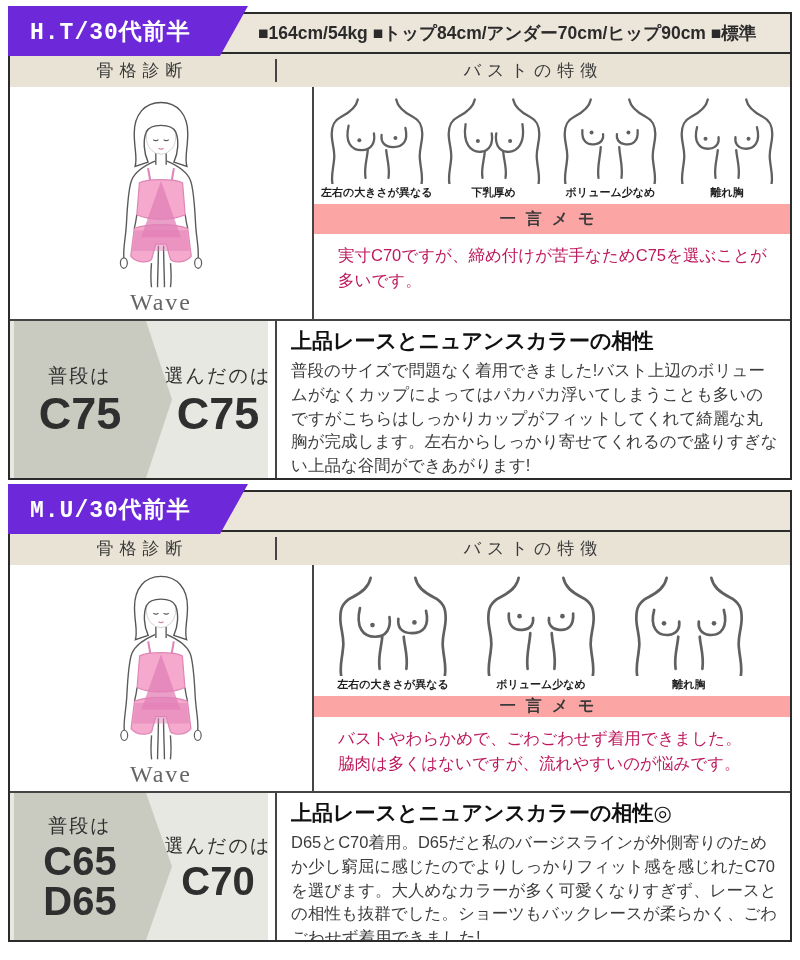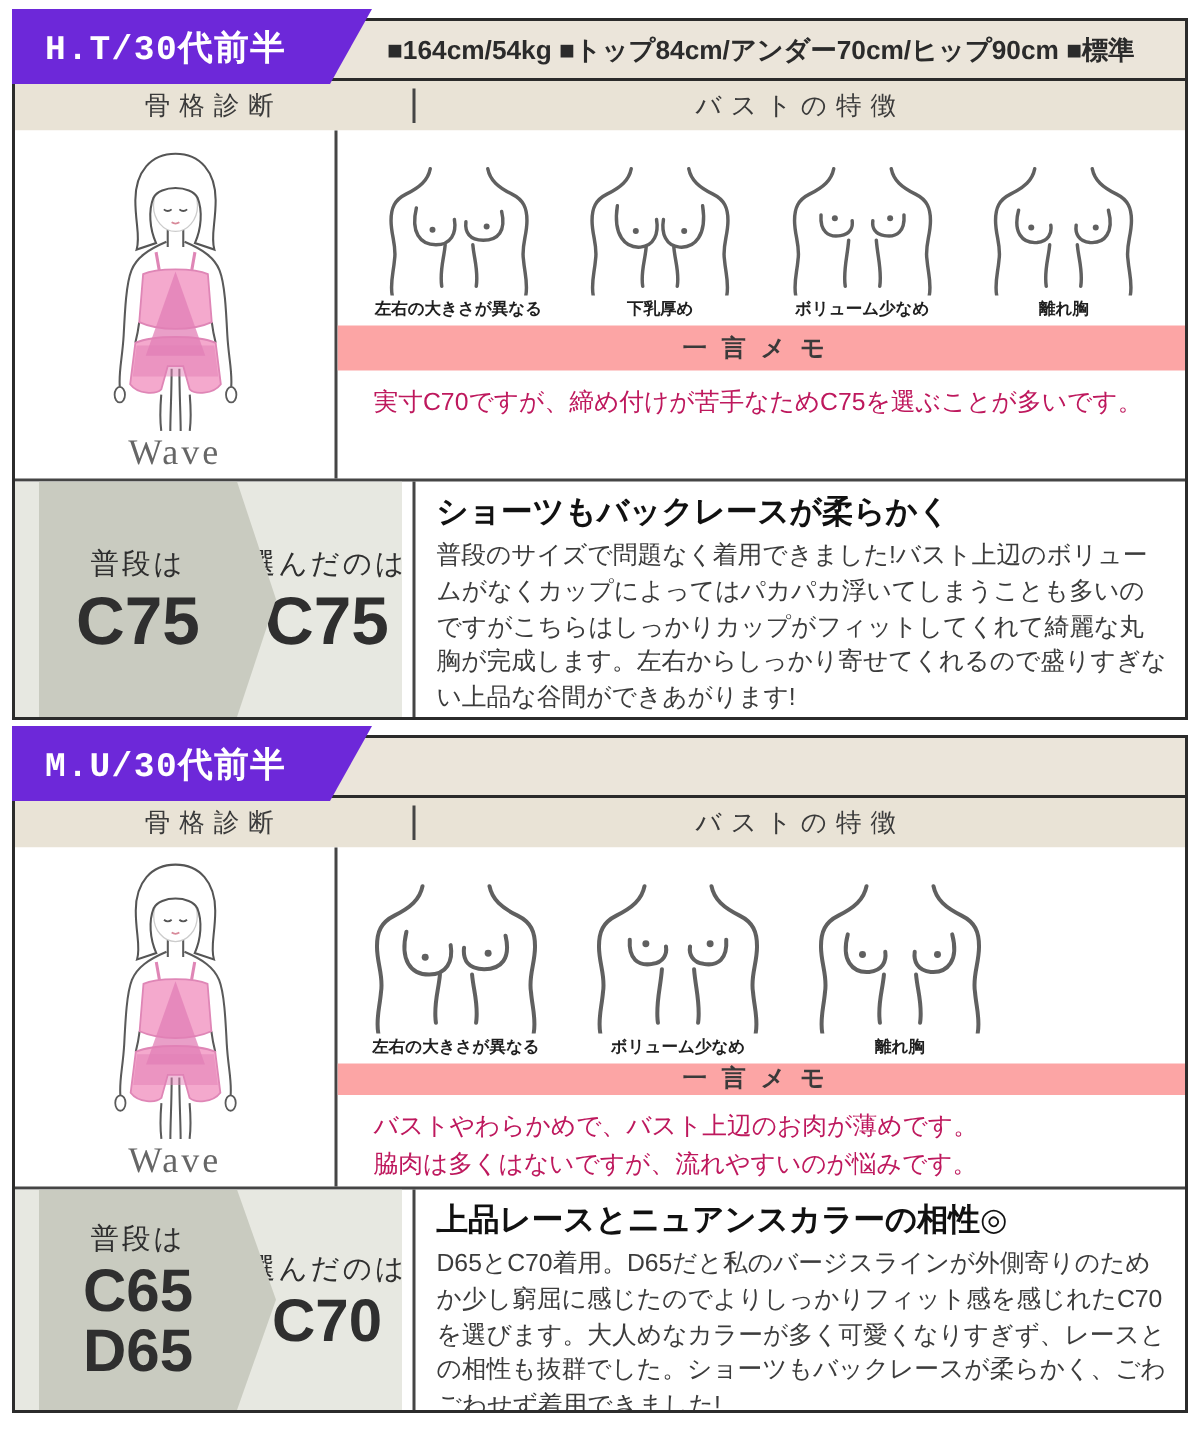--- a/index.html
+++ b/index.html
@@ -54,30 +54,30 @@
   }
   .cols-head .col-r {
     flex:1; display:flex; align-items:center; justify-content:center;
     font-size: 17px; letter-spacing: 6px; color:#3a3a3a;
   }
   
   .content { display:flex; background:#ffffff; }
   .s1 .content { height: 232px; }
   .s2 .content { height: 226px; }
   .left-col {
-    width: 215px; border-right: 2px solid #454545;
+    width: 304px; border-right: 2px solid #454545;
     display:flex; flex-direction:column; align-items:center; justify-content:flex-end;
     padding-bottom: 4px; overflow:hidden;
   }
   .wave-label {
     font-family: "Liberation Serif", "DejaVu Serif", serif;
     font-size: 24px; color:#666; letter-spacing: 2px; line-height:1.1;
   }
   .right-col { flex:1; display:flex; flex-direction:column; overflow:hidden; }
-  .busts { display:flex; padding: 24px 4px 0; }
+  .busts { display:flex; padding: 11px 4px 0; }
   .s1 .busts { justify-content: space-evenly; }
   .s2 .busts { justify-content: flex-start; padding-left: 12px; gap: 14px; }
   .bust-fig { display:flex; flex-direction:column; align-items:center; }
   .bust-label { font-size: 11px; font-weight: bold; color:#1f1f1f; white-space:nowrap; margin-top: 1px; }
   .memo-band {
     background:#fca5a5; height: 30px; margin-top: 4px;
     display:flex; align-items:center; justify-content:center;
     font-size: 16px; font-weight:bold; letter-spacing: 10px; color:#3a3a3a;
   }
   .memo-text {
@@ -88,21 +88,21 @@
   
   .bottom { display:flex; border-top: 2px solid #454545; background:#ffffff; }
   .s1 .bottom { height: 159px; }
   .s2 .bottom { height: 149px; }
   .size-cell { width: 267px; border-right: 2px solid #454545; position:relative; overflow:hidden; }
   .chosen-box {
     position:absolute; top:0; bottom:0; left: 0; right: 7px;
     background:#e7e8e1;
   }
   .usual-box {
-    position:absolute; top:0; bottom:0; left:16px; width: 158px;
+    position:absolute; top:0; bottom:0; left:4px; width: 158px;
     background:#c9cbc0;
     clip-path: polygon(0 0, calc(100% - 26px) 0, 100% 50%, calc(100% - 26px) 100%, 0 100%);
     display:flex; flex-direction:column; align-items:center; justify-content:center;
     padding-right: 26px; z-index:2;
   }
   .chosen-inner {
     position:absolute; top:0; bottom:0; left: 158px; right: 7px;
     display:flex; flex-direction:column; align-items:center; justify-content:center;
     z-index:1;
   }
@@ -218,21 +218,21 @@
         <div class="usual-box">
           <div class="size-word">普段は</div>
           <div class="size-val">C75</div>
         </div>
         <div class="chosen-inner">
           <div class="size-word">選んだのは</div>
           <div class="size-val">C75</div>
         </div>
       </div>
       <div class="review-cell">
-        <div class="review-title">ショーツもバックレースが柔らかく</div>
+        <div class="review-title">上品レースとニュアンスカラーの相性</div>
         <div class="review-body">普段のサイズで問題なく着用できました!バスト上辺のボリュームがなくカップによってはパカパカ浮いてしまうことも多いのですがこちらはしっかりカップがフィットしてくれて綺麗な丸胸が完成します。左右からしっかり寄せてくれるので盛りすぎない上品な谷間ができあがります!</div>
       </div>
     </div>
   </section>
 
   <section class="panel s2">
     <div class="band">
       <div class="profile-tag">
         <span>M.U/30代前半</span>
       </div>
@@ -299,21 +299,21 @@
               <path d="M53,68 C52,80 48,90 50,104 M77,68 C78,80 82,90 80,104"></path>
               <path d="M26,38 C21,57 29,67 42,66 C52,65 55,58 54,51"></path>
               <path d="M104,38 C109,57 101,67 88,66 C78,65 75,58 76,51"></path>
               <circle cx="37" cy="53" r="2.6" fill="#606060" stroke="none"></circle>
               <circle cx="93" cy="53" r="2.6" fill="#606060" stroke="none"></circle>
             </svg>
             <div class="bust-label">離れ胸</div>
           </div>
         </div>
         <div class="memo-band">一言メモ</div>
-        <div class="memo-text">バストやわらかめで、バスト上辺のお肉が薄めです。
+        <div class="memo-text">バストやわらかめで、ごわごわせず着用できました。
 脇肉は多くはないですが、流れやすいのが悩みです。</div>
       </div>
     </div>
 
     <div class="bottom">
       <div class="size-cell">
         <div class="chosen-box"></div>
         <div class="usual-box">
           <div class="size-word">普段は</div>
           <div class="size-val">C65</div>

